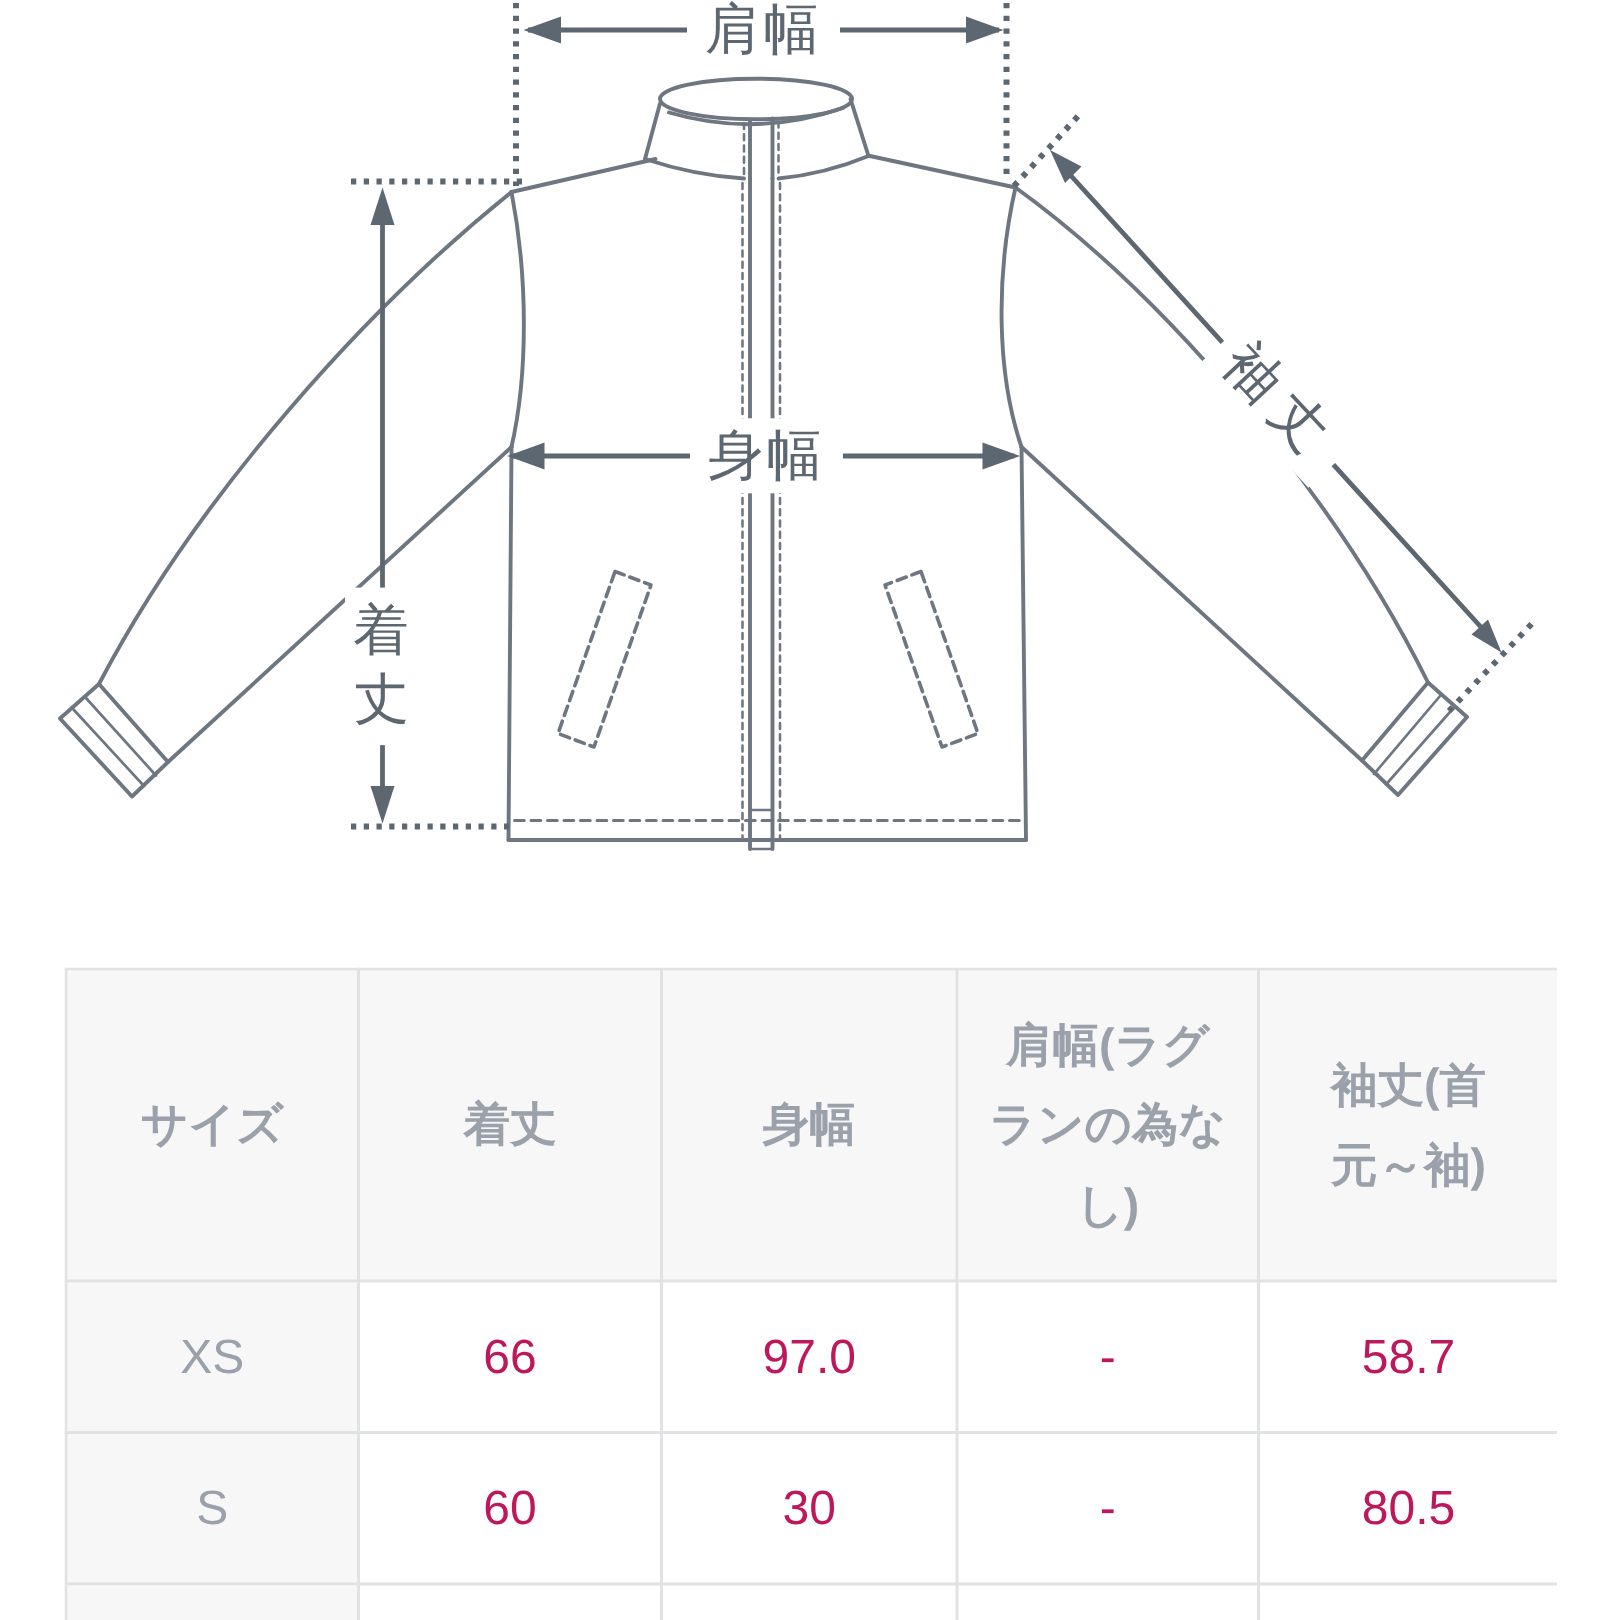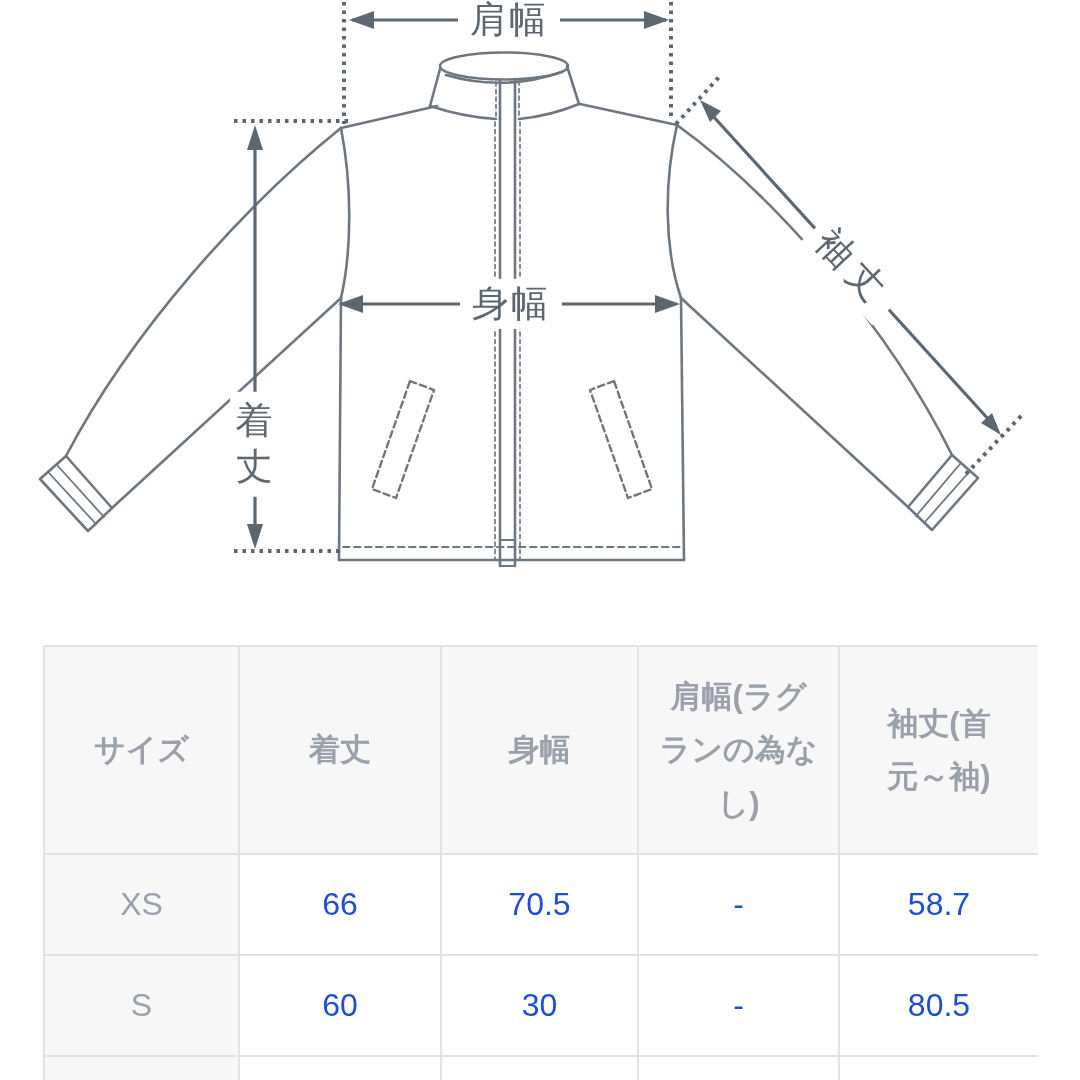--- a/index.html
+++ b/index.html
@@ -53,21 +53,21 @@
   .size-table thead th{
     background:#f7f7f8;color:#9aa1ab;
     font-weight:700;font-size:31px;line-height:1.72;
     white-space:pre-line;
     padding:0 14px;
   }
   .size-table tbody th{
     background:#f7f7f8;color:#9aa1ab;
     font-weight:400;font-size:32px;
   }
-  .size-table td{color:#1d4ed8;font-size:32px;border-radius:19px;}
+  .size-table td{color:#be185d;font-size:32px;border-radius:19px;}
 </style>
 </head>
 <body>
 
 <div class="diagram">
   <svg viewBox="0 0 1080 628">
 
     <g stroke="#6e7781" stroke-width="2.6" fill="none" stroke-linecap="round" stroke-linejoin="round">
 
       <g>
@@ -190,21 +190,21 @@
 ランの為な
 し)</th>
         <th>袖丈(首
 元～袖)</th>
       </tr>
     </thead>
     <tbody>
       <tr>
         <th>XS</th>
         <td>66</td>
-        <td>70.5</td>
+        <td>97.0</td>
         <td>-</td>
         <td>58.7</td>
       </tr>
       <tr>
         <th>S</th>
         <td>60</td>
         <td>30</td>
         <td>-</td>
         <td>80.5</td>
       </tr>

